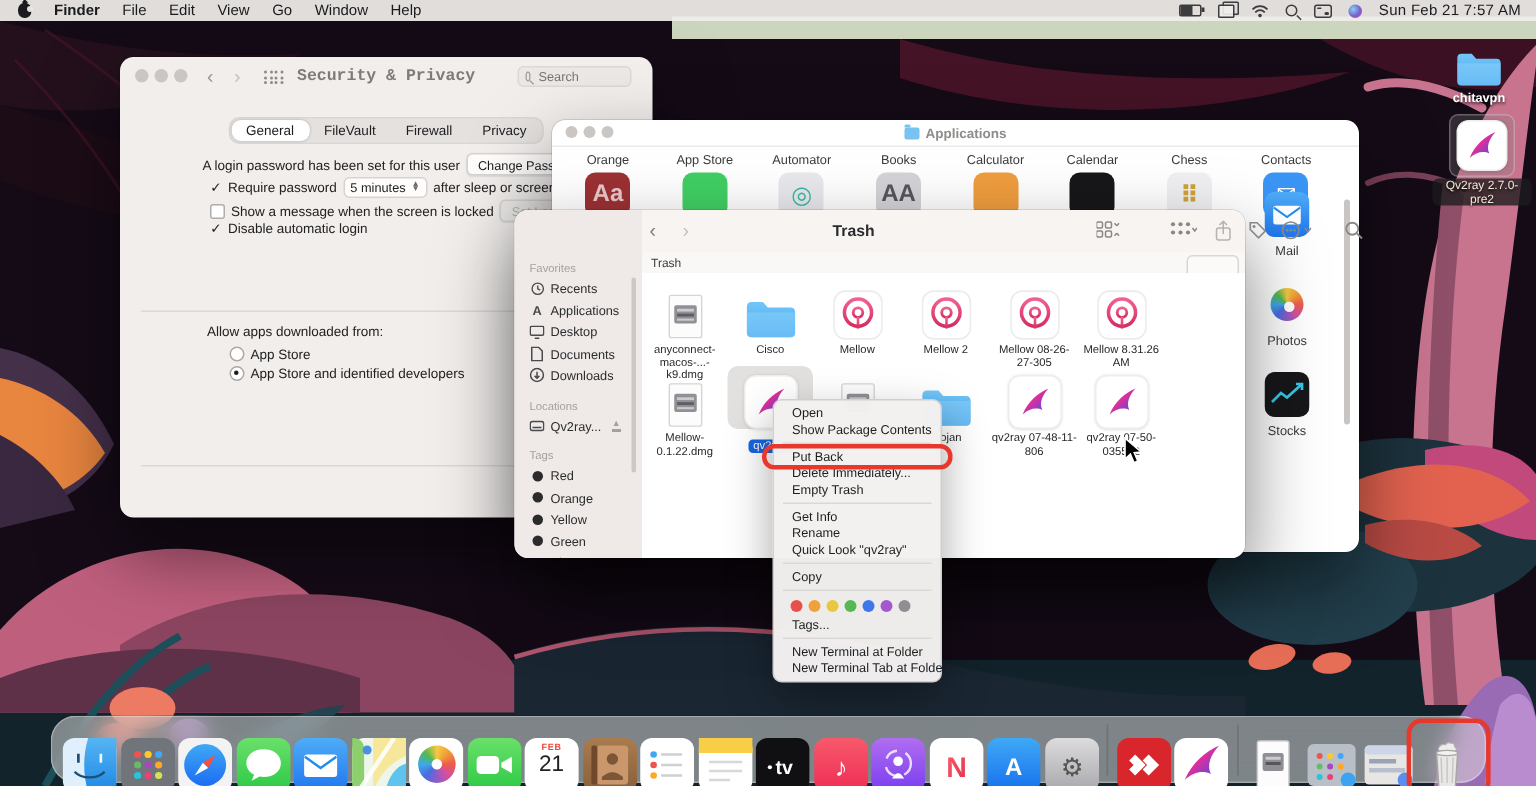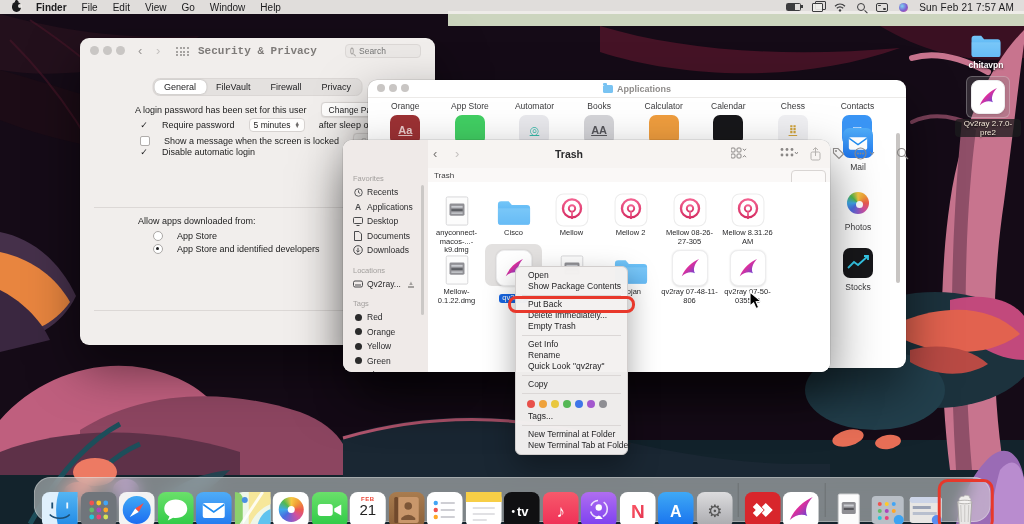--- a/index.html
+++ b/index.html
@@ -48,42 +48,42 @@
   #sec-title .title{position:absolute;left:118px;top:7px;font-size:11px;font-weight:bold;color:#7e7b79;font-family:Liberation Mono, monospace;}
   .gridicon{display:inline-grid;grid-template-columns:repeat(4,2px);grid-gap:1.5px;}
   .gridicon i{width:2px;height:2px;background:#8d8a88;border-radius:50%;}
   #sec-search{position:absolute;right:14px;top:6px;width:76px;height:14px;background:#ebe8e6;border:1px solid #dcd8d6;border-radius:4px;display:flex;align-items:center;gap:3px;padding:0 4px;box-sizing:border-box;}
   #sec-search input{border:0;background:transparent;outline:0;width:55px;font-size:8.5px;color:#6e6b69;font-family:inherit;}
   #sec-search .mag{border-color:#a09d9b;transform:scale(.85);}
   #sec-search .mag:after{background:#a09d9b;}
   #sec-tabs{position:absolute;left:50%;transform:translateX(-50%);top:40px;display:flex;background:#e4e1df;border-radius:7px;padding:1px;border:1px solid #dbd7d5;}
   .sec-tab{font-size:9px;padding:2px 10px;border-radius:6px;color:#1d1d1f;}
   .sec-tab.active{background:#fff;box-shadow:0 0 2px rgba(0,0,0,.25);}
-  .sec-row{position:absolute;font-size:9px;color:#222;display:flex;align-items:center;gap:14px;white-space:nowrap;}
+  .sec-row{position:absolute;font-size:9px;color:#222;display:flex;align-items:center;gap:4px;white-space:nowrap;}
   .chk{width:8px;height:8px;display:inline-flex;align-items:center;justify-content:center;font-size:9px;color:#1d1d1f;}
   .chk.box{border:1px solid #b0adab;border-radius:2px;background:#fff;}
   .mini-btn{font-size:8.5px;background:#fefdfc;border:1px solid #d7d3d1;border-radius:4px;padding:1.5px 7px;color:#1d1d1f;box-shadow:0 .5px 1px rgba(0,0,0,.08);}
   .mini-btn.disabled{color:#b9b6b4;background:#edebe9;}
   .dropdown{font-size:8.5px;background:#fefdfc;border:1px solid #d7d3d1;border-radius:4px;padding:1px 4px;display:flex;align-items:center;gap:4px;}
   .updown{display:inline-flex;flex-direction:column;line-height:3.5px;font-size:5.5px;color:#6e6b69;}
   .radio{width:8px;height:8px;border:1px solid #aba8a6;border-radius:50%;background:#fff;display:inline-block;position:relative;}
   .radio.sel:after{content:"";position:absolute;left:1.5px;top:1.5px;width:3.5px;height:3.5px;border-radius:50%;background:#1d1d1f;}
   .sec-div{position:absolute;left:14px;right:14px;height:1px;background:#dcd8d6;}
   .padlock{position:relative;width:13px;height:10px;background:#e8973c;border-radius:2px;margin-top:6px;}
   .padlock:before{content:"";position:absolute;left:-4px;top:-7px;width:7px;height:8px;border:1.6px solid #b5b2b0;border-bottom:0;border-radius:5px 5px 0 0;}
 
   
   #win-apps{left:368px;top:80px;width:538px;height:288px;background:#fff;z-index:20;}
   #apps-titlebar{position:absolute;left:0;top:0;right:0;height:17px;border-bottom:1px solid #eceae8;}
   #apps-title{position:absolute;left:50%;transform:translateX(-50%);top:4px;font-size:9px;font-weight:bold;color:#8f8c8a;display:flex;gap:4px;align-items:center;}
   .mini-folder{width:10px;height:8px;background:#79c3f2;border-radius:1.5px;position:relative;}
   .mini-folder:before{content:"";position:absolute;left:0;top:-2px;width:4px;height:2px;background:#79c3f2;border-radius:1px 1px 0 0;}
   #apps-labels{position:absolute;left:5px;top:21px;display:grid;grid-template-columns:repeat(8,64.6px);justify-items:center;font-size:8.5px;color:#3a3a3c;}
   #apps-icons{position:absolute;left:5px;top:35px;display:grid;grid-template-columns:repeat(8,64.6px);justify-items:center;}
-  .app-sq{width:30px;height:30px;border-radius:7px;display:flex;align-items:center;justify-content:center;font-size:11px;font-weight:bold;color:#555;text-decoration:underline;}
+  .app-sq{width:30px;height:30px;border-radius:7px;display:flex;align-items:center;justify-content:center;font-size:16px;font-weight:bold;color:#555;}
   .apps-colitem{position:absolute;width:64px;text-align:center;font-size:8.5px;color:#3a3a3c;}
   .apps-colitem .ic{margin:0 auto 4px;}
   #apps-scroll{position:absolute;right:6px;top:53px;width:4px;height:150px;background:#c8c5c3;border-radius:2px;}
 
   
   #win-trash{left:343px;top:140px;width:487px;height:232px;background:#fff;z-index:30;border-radius:9px;}
   #trash-sidebar{position:absolute;left:0;top:0;bottom:0;width:85px;background:#efeae8;border-right:1px solid #e0dcda;border-radius:9px 0 0 9px;overflow:hidden;}
   #trash-toolbar{position:absolute;left:85px;top:0;right:0;height:28px;background:#f7f4f2;border-bottom:1px solid #e5e1df;border-radius:0 9px 0 0;}
   #trash-toolbar .title{position:absolute;left:127px;top:8px;font-size:10.5px;font-weight:bold;color:#2b2b2d;}
   .tb-ic{position:absolute;top:7px;color:#8a8786;}

